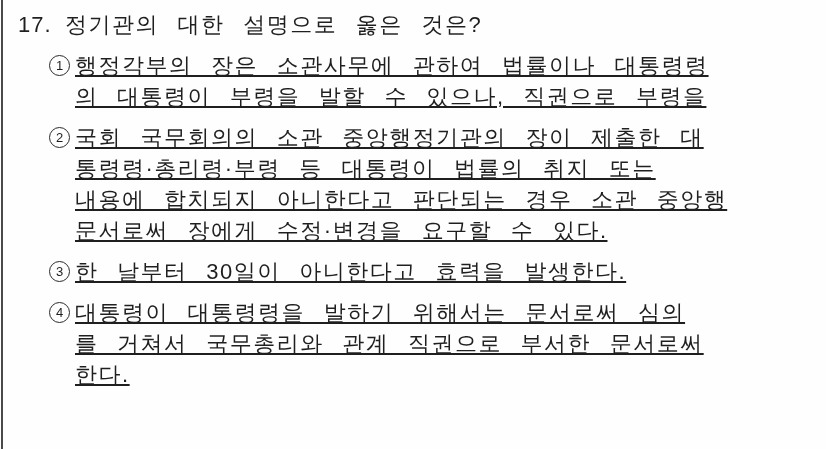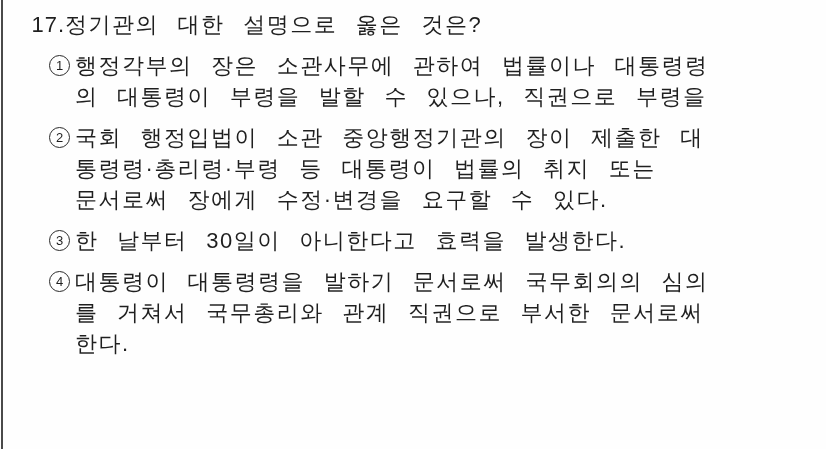--- a/index.html
+++ b/index.html
@@ -32,21 +32,20 @@
     word-spacing: 11px;
   }
   .q-row {
     display: flex;
     align-items: flex-start;
   }
   .q-num {
     flex-shrink: 0;
     width: 47px;
     letter-spacing: 1px;
-    text-align: right;
   }
   .q-title {
     white-space: nowrap;
   }
   .option {
     display: flex;
     align-items: flex-start;
     margin-top: 10px;
     padding-left: 31px;
   }
@@ -60,20 +59,21 @@
     display: inline-flex;
     align-items: center;
     justify-content: center;
     font-size: 13px;
     line-height: 1;
     letter-spacing: 0;
     word-spacing: 0;
   }
   .opt-lines {
     min-width: 0;
+    text-decoration: underline;
   }
   .opt-lines .line {
     white-space: nowrap;
   }
 </style>
 </head>
 <body>
 
 <div class="left-rule"></div>
 
@@ -92,39 +92,40 @@
       <div class="line">행정각부의 장은 소관사무에 관하여 법률이나 대통령령</div>
       <div class="line">의 대통령이 부령을 발할 수 있으나, 직권으로 부령을</div>
     </div>
   </div>
 
   <div class="option">
     <span class="marker-circle">
       <span>2</span>
     </span>
     <div class="opt-lines">
-      <div class="line">국회 행정입법이 소관 중앙행정기관의 장이 제출한 대</div>
+      <div class="line">국회 국무회의의 소관 중앙행정기관의 장이 제출한 대</div>
       <div class="line">통령령·총리령·부령 등 대통령이 법률의 취지 또는</div>
+      <div class="line">내용에 합치되지 아니한다고 판단되는 경우 소관 중앙행</div>
       <div class="line">문서로써 장에게 수정·변경을 요구할 수 있다.</div>
     </div>
   </div>
 
   <div class="option">
     <span class="marker-circle">
       <span>3</span>
     </span>
     <div class="opt-lines">
       <div class="line">한 날부터 30일이 아니한다고 효력을 발생한다.</div>
     </div>
   </div>
 
   <div class="option">
     <span class="marker-circle">
       <span>4</span>
     </span>
     <div class="opt-lines">
-      <div class="line">대통령이 대통령령을 발하기 문서로써 국무회의의 심의</div>
+      <div class="line">대통령이 대통령령을 발하기 위해서는 문서로써 심의</div>
       <div class="line">를 거쳐서 국무총리와 관계 직권으로 부서한 문서로써</div>
       <div class="line">한다.</div>
     </div>
   </div>
 
 </div>
 
 </body></html>

